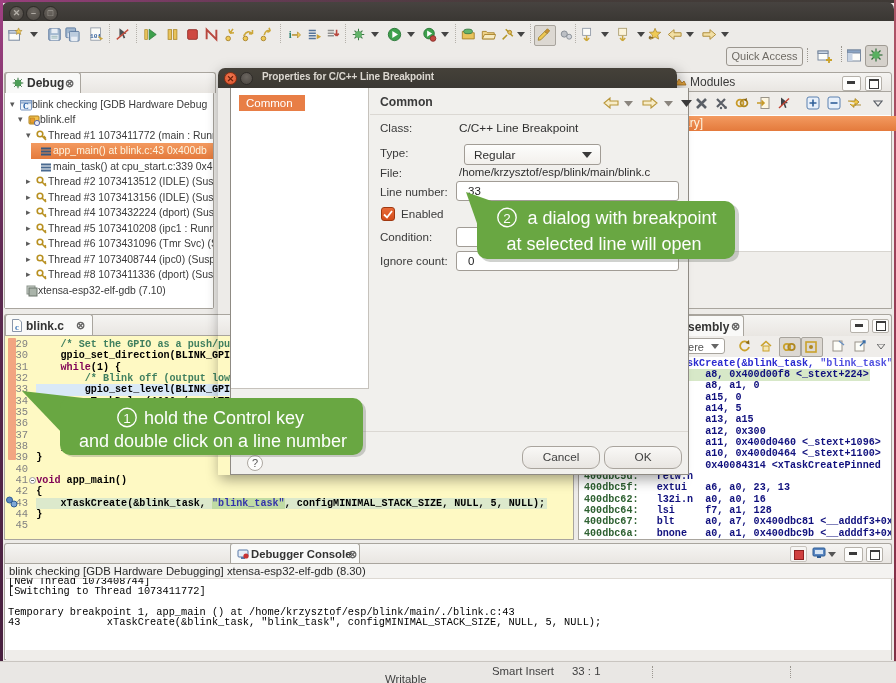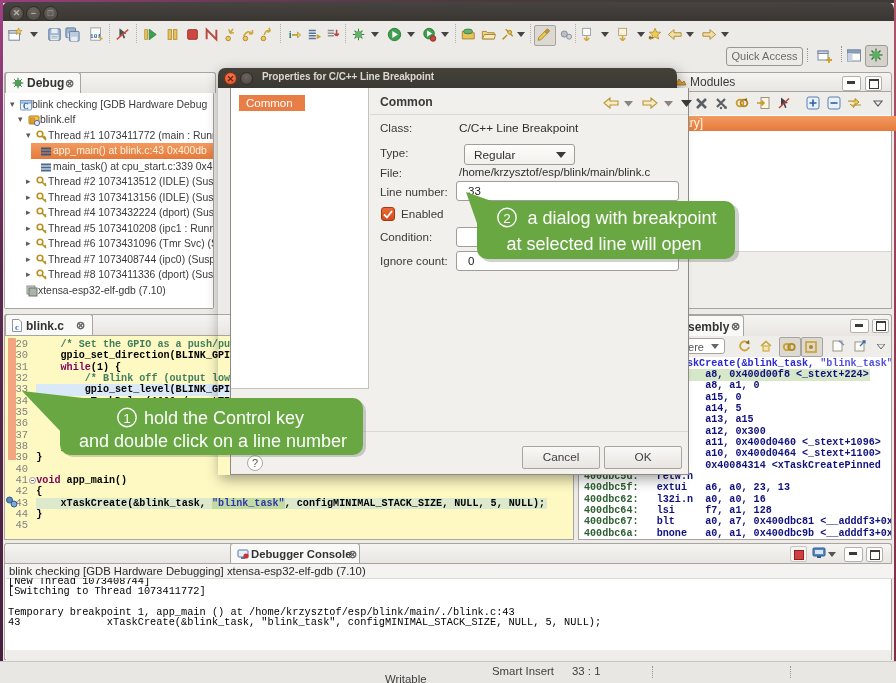--- a/index.html
+++ b/index.html
@@ -605,21 +605,21 @@
       <path d="M0 0 L8 0 L4 5 Z" fill="#555"></path>
     </svg>
   <div class="abs" style="left:840px;top:3.5px;width:17px;height:13px;background:#fdfdfc;border:1px solid #b5b1aa;border-radius:2px;">
       <div style="position:absolute;left:4px;top:4px;width:8px;height:3px;background:#3a3a3a;"></div>
     </div>
   <div class="abs" style="left:862px;top:3.5px;width:15px;height:13px;background:#fdfdfc;border:1px solid #b5b1aa;border-radius:2px;">
       <div style="position:absolute;left:2.5px;top:2px;width:8px;height:7px;border:1.4px solid #3a3a3a;border-top-width:2.6px;"></div>
     </div>
 
   <div class="abs" style="left:0;top:20px;width:888px;height:97px;background:#fff;border:1px solid #a9a59e;box-sizing:border-box;">
-    <div class="abs" style="left:1px;top:0;width:885px;height:14px;background:#f4f3f1;border-bottom:1px solid #ddd9d3;font-size:11.3px;color:#2a2a2a;line-height:14px;padding-left:3px;">blink checking [GDB Hardware Debugging] xtensa-esp32-elf-gdb (7.10)</div>
+    <div class="abs" style="left:1px;top:0;width:885px;height:14px;background:#f4f3f1;border-bottom:1px solid #ddd9d3;font-size:11.3px;color:#2a2a2a;line-height:14px;padding-left:3px;">blink checking [GDB Hardware Debugging] xtensa-esp32-elf-gdb (8.30)</div>
     <div class="abs mono clip" id="conout" style="left:3px;top:14px;width:880px;height:71px;font-size:10.3px;line-height:10.4px;color:#000;">
 <div style="margin-top:-2.5px;">[New Thread 1073408744]</div>
 <div>[Switching to Thread 1073411772]</div>
 <div>&nbsp;</div>
 <div>Temporary breakpoint 1, app_main () at /home/krzysztof/esp/blink/main/./blink.c:43</div>
 <div>43              xTaskCreate(&amp;blink_task, "blink_task", configMINIMAL_STACK_SIZE, NULL, 5, NULL);</div>
     </div>
     <div class="abs" style="left:1px;top:86px;width:885px;height:10px;background:#efedea;"></div>
   </div>
 </div>
@@ -663,21 +663,21 @@
         <path d="M0 0 L9 0 L4.5 5.5 Z" fill="#8a857e"></path>
       </svg>
     <svg class="abs" style="left:450px;top:12px;" width="11" height="8" viewBox="0 0 11 8">
         <path d="M0 0 L11 0 L5.5 7 Z" fill="#3a3a3a"></path>
       </svg>
     <div class="abs" style="left:139px;top:26px;width:318px;height:1px;background:#dbd8d3;"></div>
 
     <span class="dlbl" style="left:149px;top:33px;">Class:</span>
       <span class="dval" style="left:228px;top:33px;">C/C++ Line Breakpoint</span>
     <span class="dlbl" style="left:149px;top:58px;">Type:</span>
-    <div class="abs" style="left:233px;top:56px;width:111px;height:21px;background:linear-gradient(#fdfdfc,#f2f0ec);border:1px solid #a19c95;border-radius:3px;box-sizing:border-box;">
+    <div class="abs" style="left:233px;top:56px;width:137px;height:21px;background:linear-gradient(#fdfdfc,#f2f0ec);border:1px solid #a19c95;border-radius:3px;box-sizing:border-box;">
       <span style="position:absolute;left:9px;top:2.5px;font-size:11.8px;color:#2f2f2f;">Regular</span>
       <svg style="position:absolute;right:8px;top:7px;" width="10" height="7" viewBox="0 0 10 7">
           <path d="M0 0 L10 0 L5 6 Z" fill="#3a3a3a"></path>
         </svg>
     </div>
     <span class="dlbl" style="left:149px;top:78px;">File:</span>
       <span class="dval" style="left:228px;top:78px;font-size:11.4px;">/home/krzysztof/esp/blink/main/blink.c</span>
     <span class="dlbl" style="left:149px;top:97px;">Line number:</span>
     <div class="dinput" style="left:225px;top:93px;">33</div>
     <div class="abs" style="left:150px;top:119px;width:14px;height:14px;background:linear-gradient(#e86a38,#d44d1c);border:1px solid #a03810;border-radius:3px;box-sizing:border-box;">
@@ -694,21 +694,21 @@
     <div class="abs" style="left:0px;top:343px;width:457px;height:1px;background:#dbd8d3;"></div>
     <div class="abs" style="left:16px;top:367px;width:16px;height:16px;border:1px solid #ada8a1;border-radius:50%;background:#fdfdfc;box-sizing:border-box;color:#555;font-size:11px;text-align:center;line-height:14px;">?</div>
     <div class="dbtn" style="left:291px;top:358px;">Cancel</div>
     <div class="dbtn" style="left:373px;top:358px;">OK</div>
   </div>
 </div>
 <style>
   .dlbl{position:absolute;font-size:11.6px;color:#3a3a3a;}
   .dval{position:absolute;font-size:11.8px;color:#2f2f2f;}
   .dinput{position:absolute;width:223px;height:20px;background:#fff;border:1px solid #a19c95;border-radius:3px;box-sizing:border-box;font-size:11.5px;color:#222;line-height:18px;padding-left:11px;}
-  .dbtn{position:absolute;width:78px;height:23px;background:linear-gradient(#f9f8f6,#e8e5e1);border:1px solid #a9a49d;border-radius:2px;box-sizing:border-box;font-size:11.8px;color:#3f3f3f;text-align:center;line-height:21px;}
+  .dbtn{position:absolute;width:78px;height:23px;background:linear-gradient(#f9f8f6,#e8e5e1);border:1px solid #a9a49d;border-radius:9px;box-sizing:border-box;font-size:11.8px;color:#3f3f3f;text-align:center;line-height:21px;}
 </style>
 
 <svg class="abs" style="left:0;top:0;pointer-events:none;" width="896" height="683" viewBox="0 0 896 683">
   <g fill="rgba(100,105,95,0.30)">
     <rect x="63" y="401" width="303" height="56" rx="10"></rect>
     <rect x="480" y="204" width="259" height="58" rx="10"></rect>
   </g>
   <g fill="#69a742">
     <polygon points="22,391 92,399 63,434"></polygon>
     <rect x="60" y="398" width="303" height="57" rx="10"></rect>

